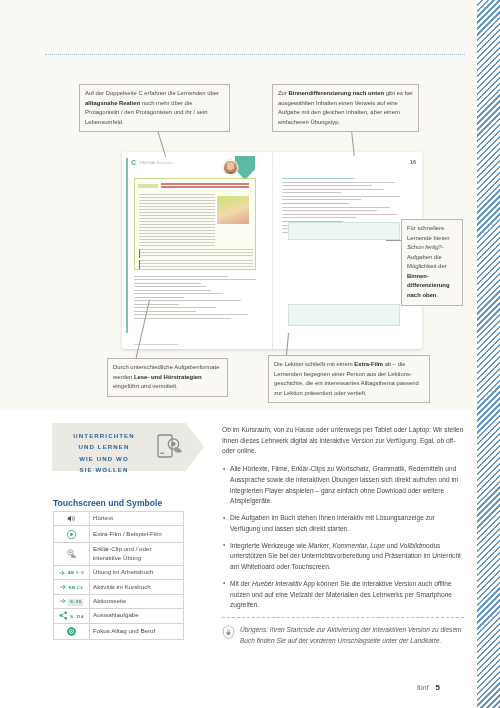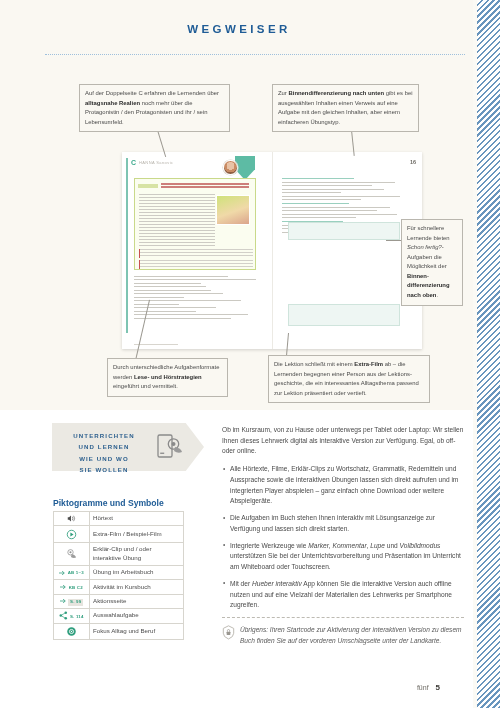--- a/index.html
+++ b/index.html
@@ -179,21 +179,20 @@
 </head>
 <body>
 
 <div class="page">
 
   <div class="top-section"></div>
   <div class="bottom-section"></div>
   <div class="edge-gap"></div>
   <div class="edge-stripes"></div>
 
-  <div class="wegweiser">WEGWEISER</div>
   <div class="dotted-rule"></div>
 
   <div class="spread">
     <div class="lpage"></div>
     <div class="rpage"></div>
     <div class="tealbar"></div>
     <div class="secmark">C</div>
     <div class="secttl">HANNA Sanovic</div>
     <div class="pgnum-r">16</div>
     <div class="tealflag"></div>
@@ -269,21 +268,21 @@
   <div class="banner-icon">
     <svg viewBox="0 0 30 28" width="30" height="28">
       <rect x="2" y="2" width="14" height="22" rx="1.6" fill="none" stroke="#8a8a8a" stroke-width="1.3"></rect>
       <rect x="4.2" y="19.6" width="4" height="1.3" fill="#8a8a8a"></rect>
       <circle cx="17.5" cy="11" r="5.2" fill="none" stroke="#8a8a8a" stroke-width="1.3"></circle>
       <circle cx="17.5" cy="11" r="2" fill="#8a8a8a"></circle>
       <path d="M19 14 q6 1 7 5 q-4 2 -8 -1 z" fill="#9a9a9a"></path>
     </svg>
   </div>
 
-  <div class="picto-title">Piktogramme und Symbole</div>
+  <div class="picto-title">Touchscreen und Symbole</div>
   <table class="picto-table">
     <tbody>
         <tr>
           <td class="ic">
             <svg class="ic-svg" viewBox="0 0 14 12" width="11" height="9">
       <path d="M2 4.2 h1.8 L6.3 2 v8 L3.8 7.8 H2 z" fill="#4d4d4d"></path>
       <path d="M8 3.6 q1.8 2.4 0 4.8" fill="none" stroke="#4d4d4d" stroke-width="0.8"></path>
       <path d="M9.8 2.4 q2.7 3.6 0 7.2" fill="none" stroke="#4d4d4d" stroke-width="0.8"></path>
     </svg>
           </td>

